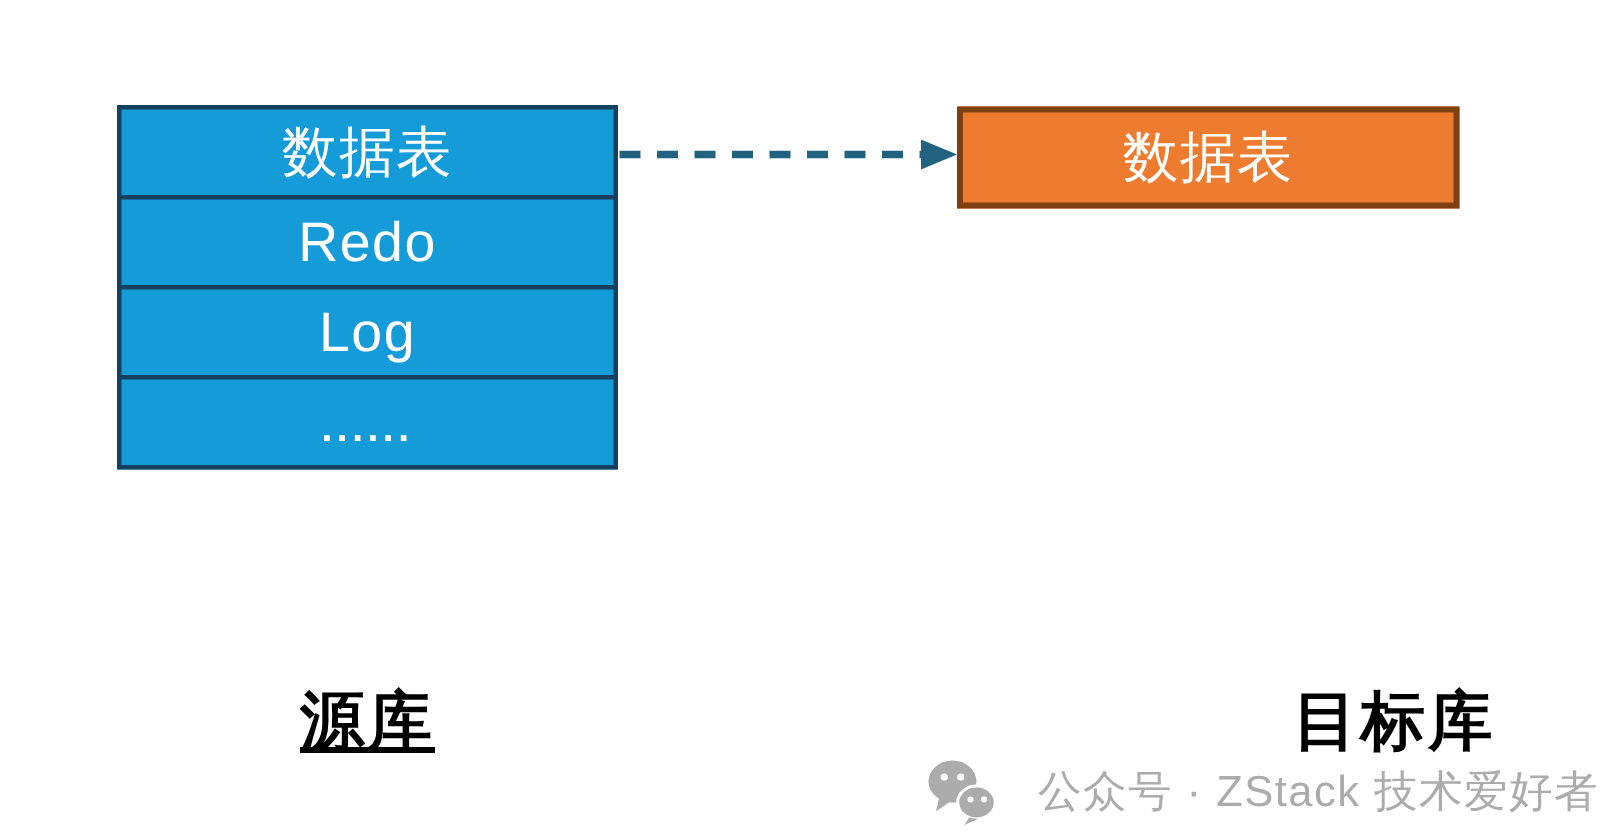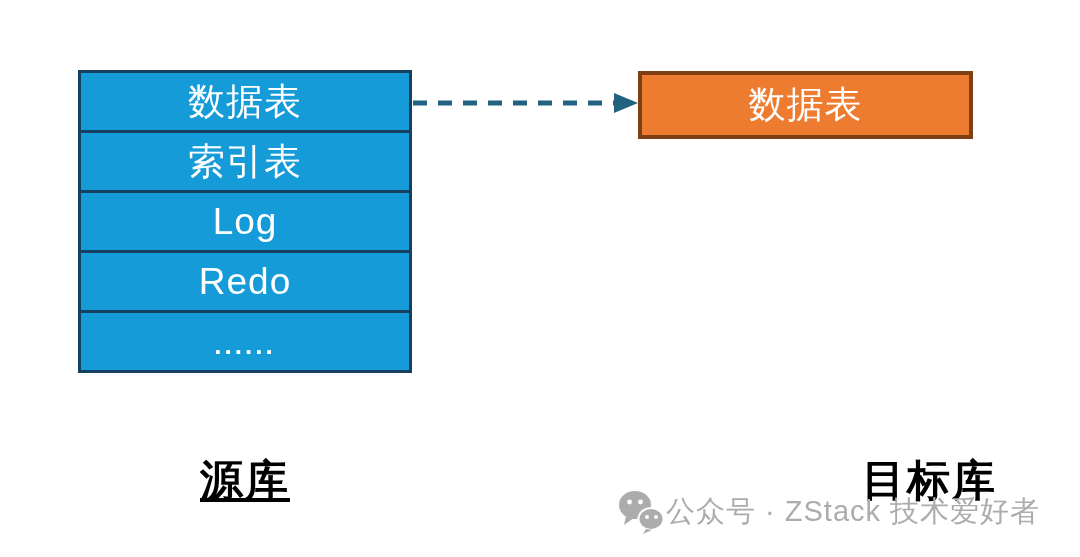--- a/index.html
+++ b/index.html
@@ -46,37 +46,36 @@
     position: absolute; top: 452px;
     color: var(--label_text, #000);
     font-size: 43px; font-weight: bold;
     text-align: center; letter-spacing: 2px;
   }
   .caption.source { left: 78px; width: 334px; text-decoration: underline; }
   .caption.target { left: 663px; width: 334px; text-align: right; }
 
   
   .watermark {
-    position: absolute; left: 616px; top: 488px;
-    display: flex; align-items: center; gap: 0;
+    position: absolute; left: 616px; top: 504px;
+    display: flex; align-items: center; gap: 26px;
     color: var(--watermark, #ACACAC);
   }
   .watermark-text { font-size: 29px; letter-spacing: 1px; white-space: nowrap; }
   .wechat-icon { width: 50px; height: 47px; display: block; }
 </style>
 </head>
 <body>
 
 <div class="canvas">
 
   <div class="stack">
     <div class="stack-cell">数据表</div>
-    <div class="stack-cell">索引表</div>
+    <div class="stack-cell">Redo</div>
     <div class="stack-cell">Log</div>
-    <div class="stack-cell">Redo</div>
     <div class="stack-cell dots">......</div>
   </div>
 
   <svg class="arrow-svg" width="230" height="26" viewBox="0 0 230 26">
     <line x1="2" y1="13" x2="203" y2="13" stroke="#20627F" stroke-width="5" stroke-dasharray="14 11"></line>
     <polygon points="203,3 227,13 203,23" fill="#20627F"></polygon>
   </svg>
 
   <div class="target-box">数据表</div>
 

